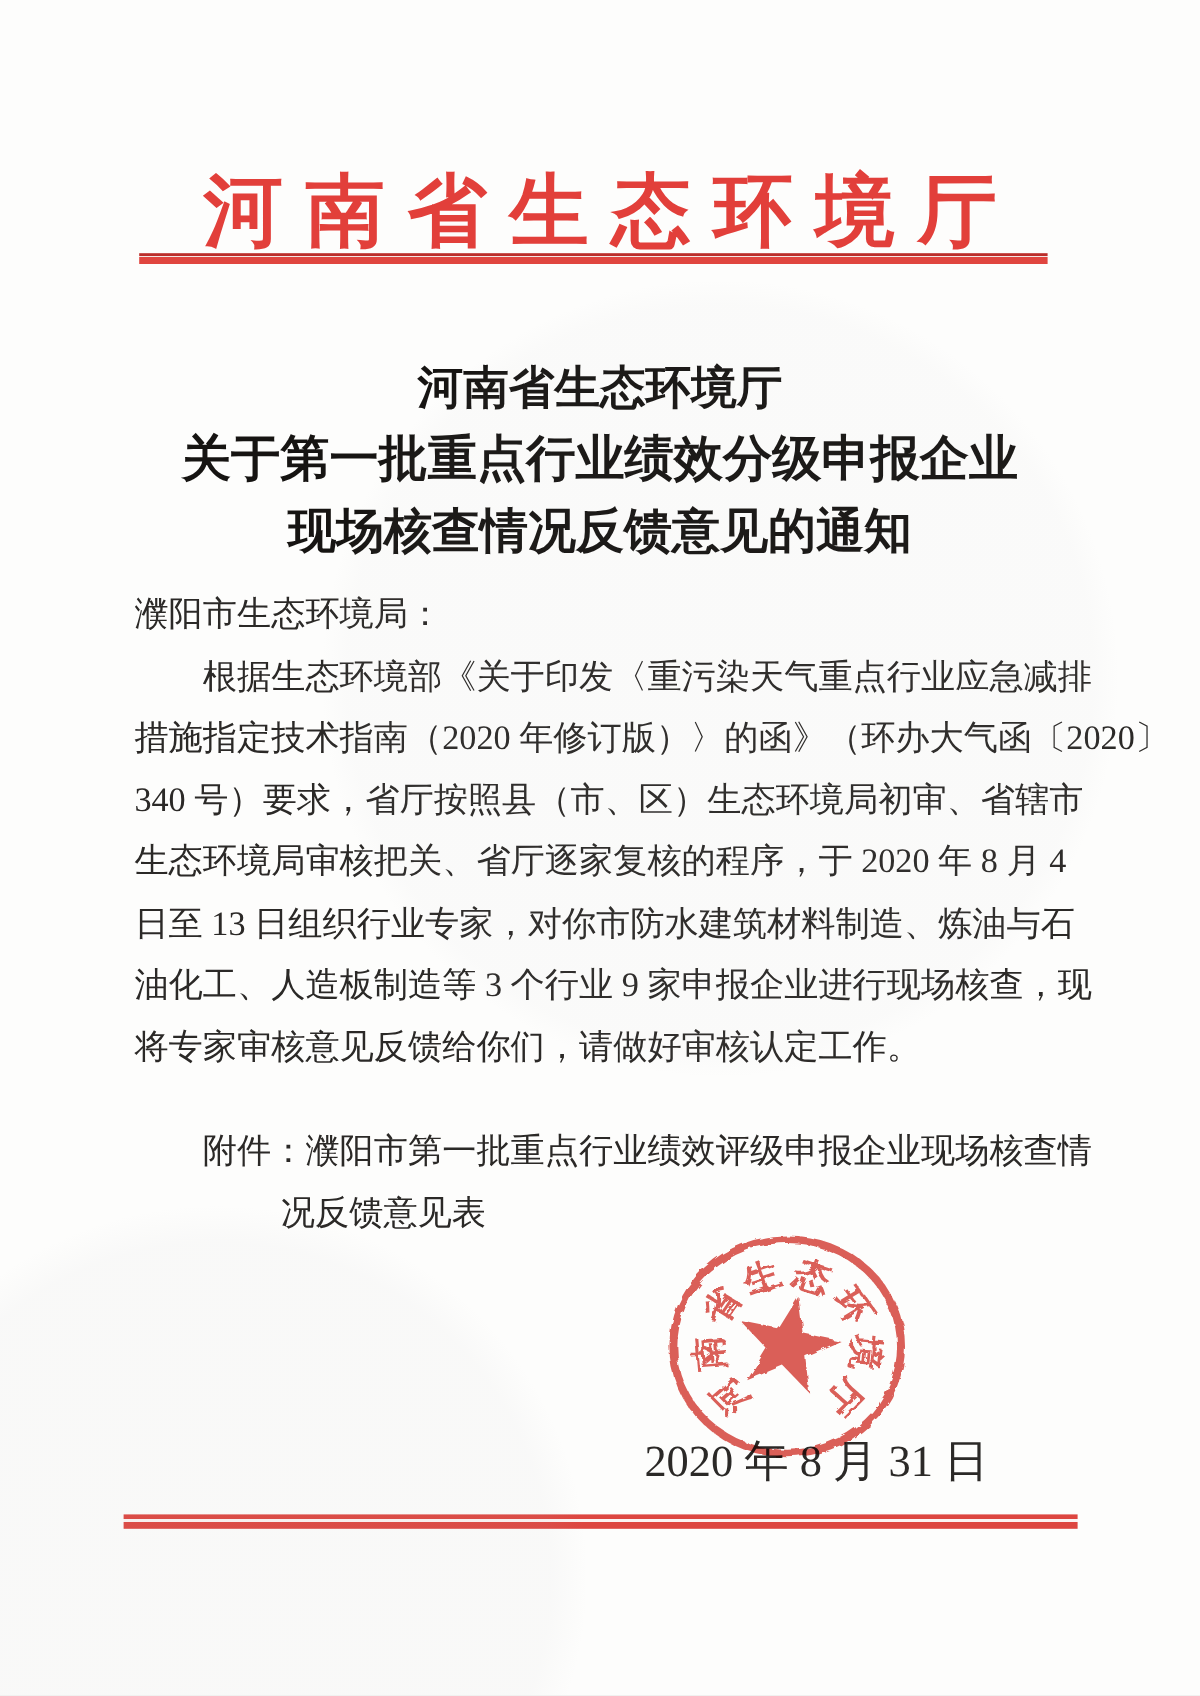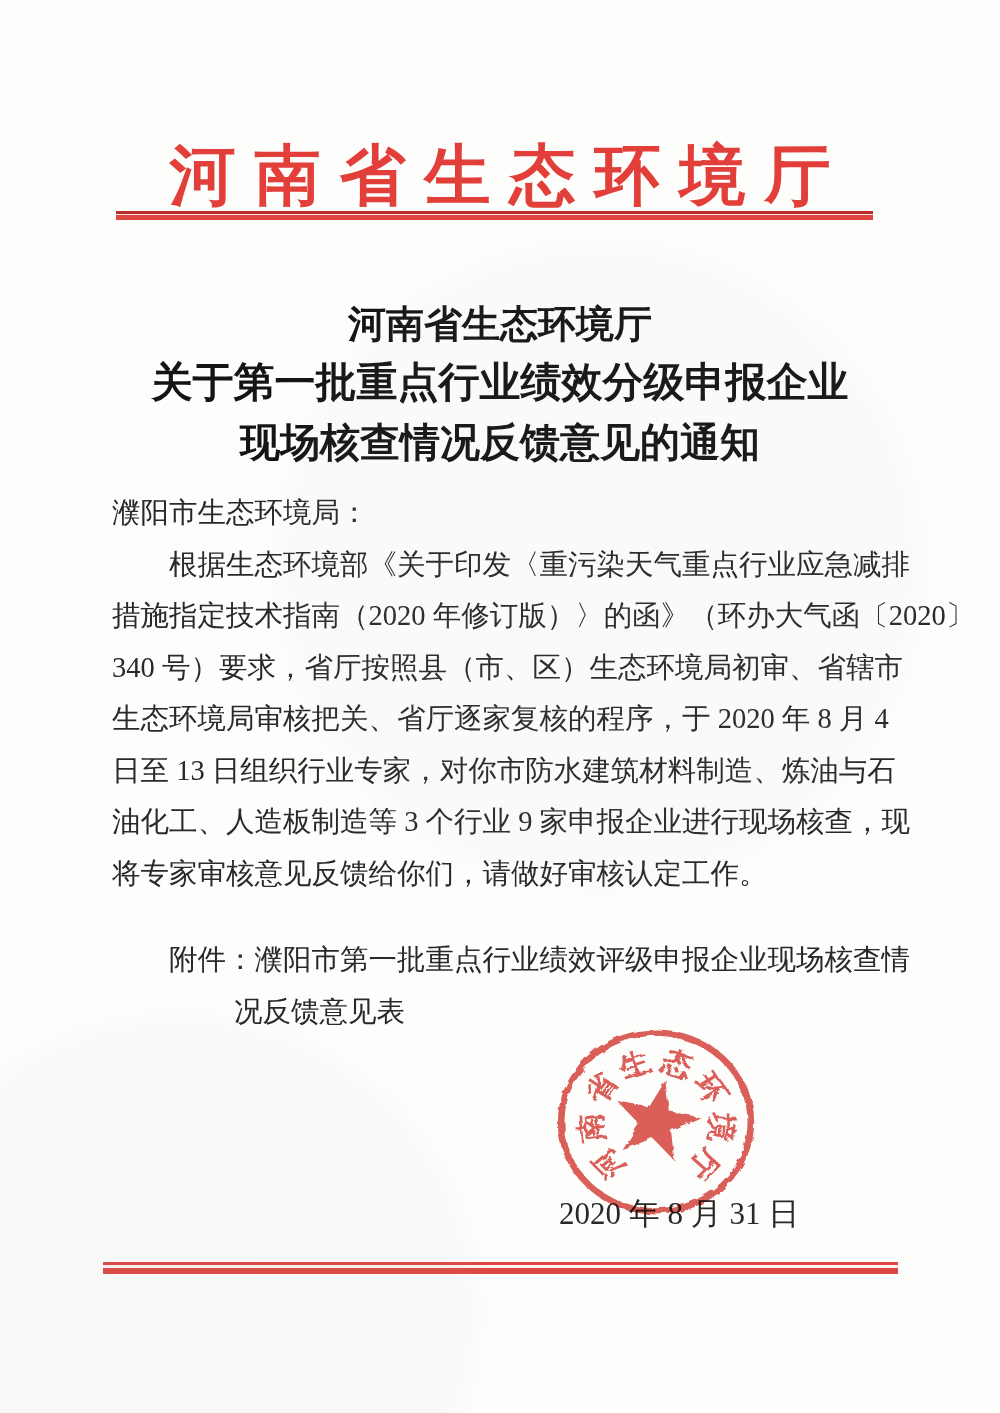--- a/index.html
+++ b/index.html
@@ -85,25 +85,24 @@
     width: 204px; height: 192px;
     opacity: .86;
     mix-blend-mode: multiply;
     z-index: 2;
   }
   .seal svg { display: block; }
 
   .date {
     position: absolute;
     left: 537px; top: 1193px;
-    font-size: 31px;
+    font-size: 37px;
     color: #2b2927;
     white-space: pre;
     z-index: 1;
-    margin-left: 22px;
   }
 
   .footer-rule {
     position: absolute;
     left: 103px; top: 1262px;
     width: 795px; height: 12px;
     background: linear-gradient(to bottom,
       #dd4640 0 3.5px,
       #fbf3f2 3.5px 6px,
       #dd4640 6px 10px);

